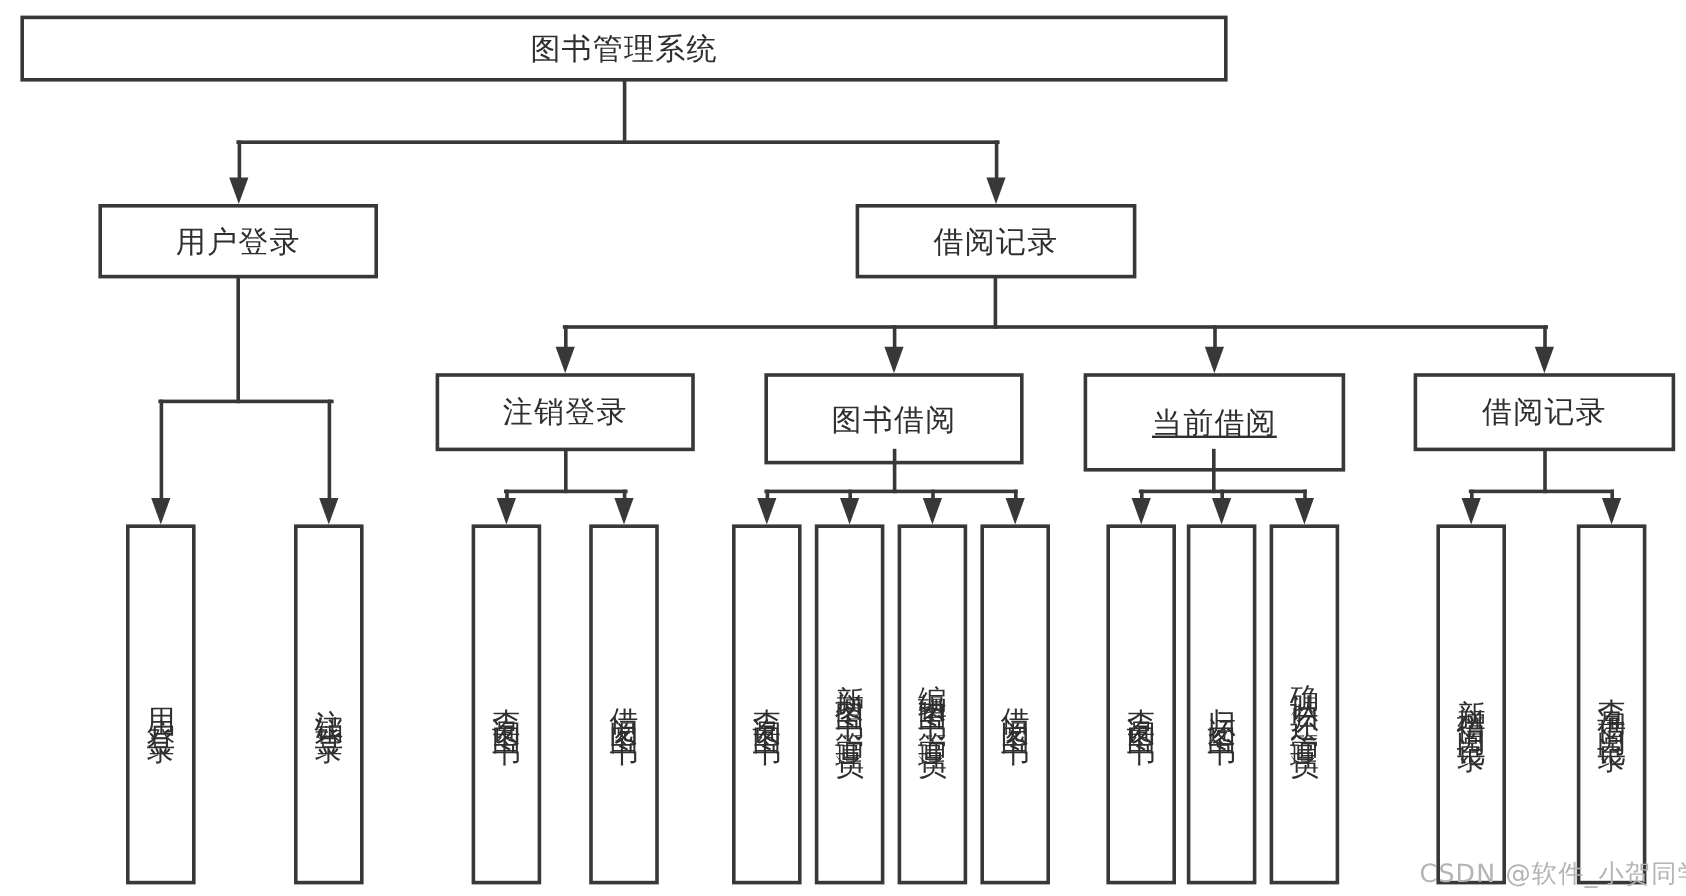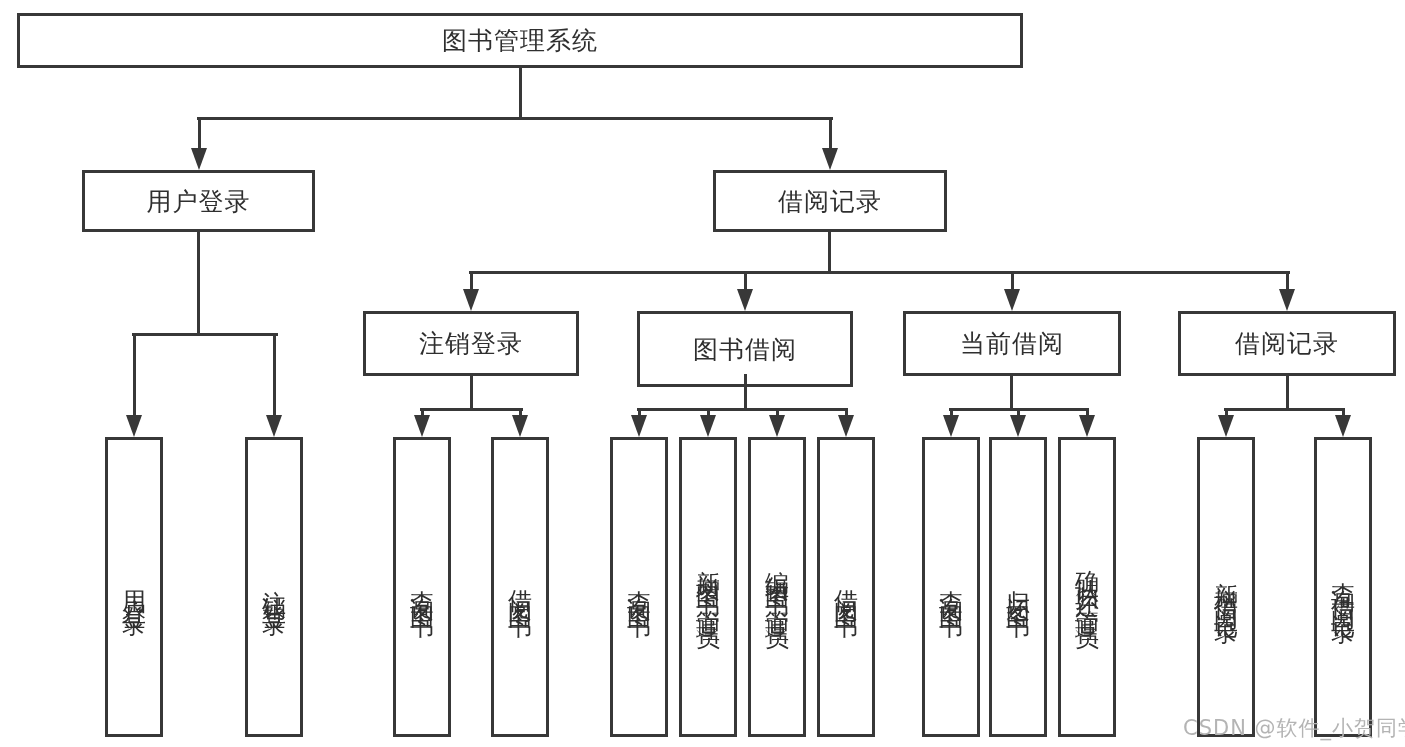--- a/index.html
+++ b/index.html
@@ -54,21 +54,21 @@
 
 <div class="canvas" style="--line: #383838; --text: #2f2f2f; --wm: #b4b4b4; --bg: #ffffff;">
 
   <div class="box" style="left:17px;top:13px;width:1006px;height:55px;">图书管理系统</div>
 
   <div class="box" style="left:82px;top:170px;width:233px;height:62px;">用户登录</div>
   <div class="box" style="left:713px;top:170px;width:234px;height:62px;">借阅记录</div>
 
   <div class="box" style="left:363px;top:311px;width:216px;height:65px;">注销登录</div>
   <div class="box" style="left:637px;top:311px;width:216px;height:76px;">图书借阅</div>
-  <div class="box" style="left:903px;top:311px;width:218px;height:65px;">当前借阅</div>
+  <div class="box" style="left:903px;top:311px;width:218px;height:82px;text-decoration:underline;">当前借阅</div>
   <div class="box" style="left:1178px;top:311px;width:218px;height:65px;">借阅记录</div>
 
   <div class="box vbox" style="left:105px;top:437px;width:58px;height:300px;">
       <span class="vtext">用户登录</span>
     </div>
   <div class="box vbox" style="left:245px;top:437px;width:58px;height:300px;">
       <span class="vtext">注销登录</span>
     </div>
 
   <div class="box vbox" style="left:393px;top:437px;width:58px;height:300px;">

